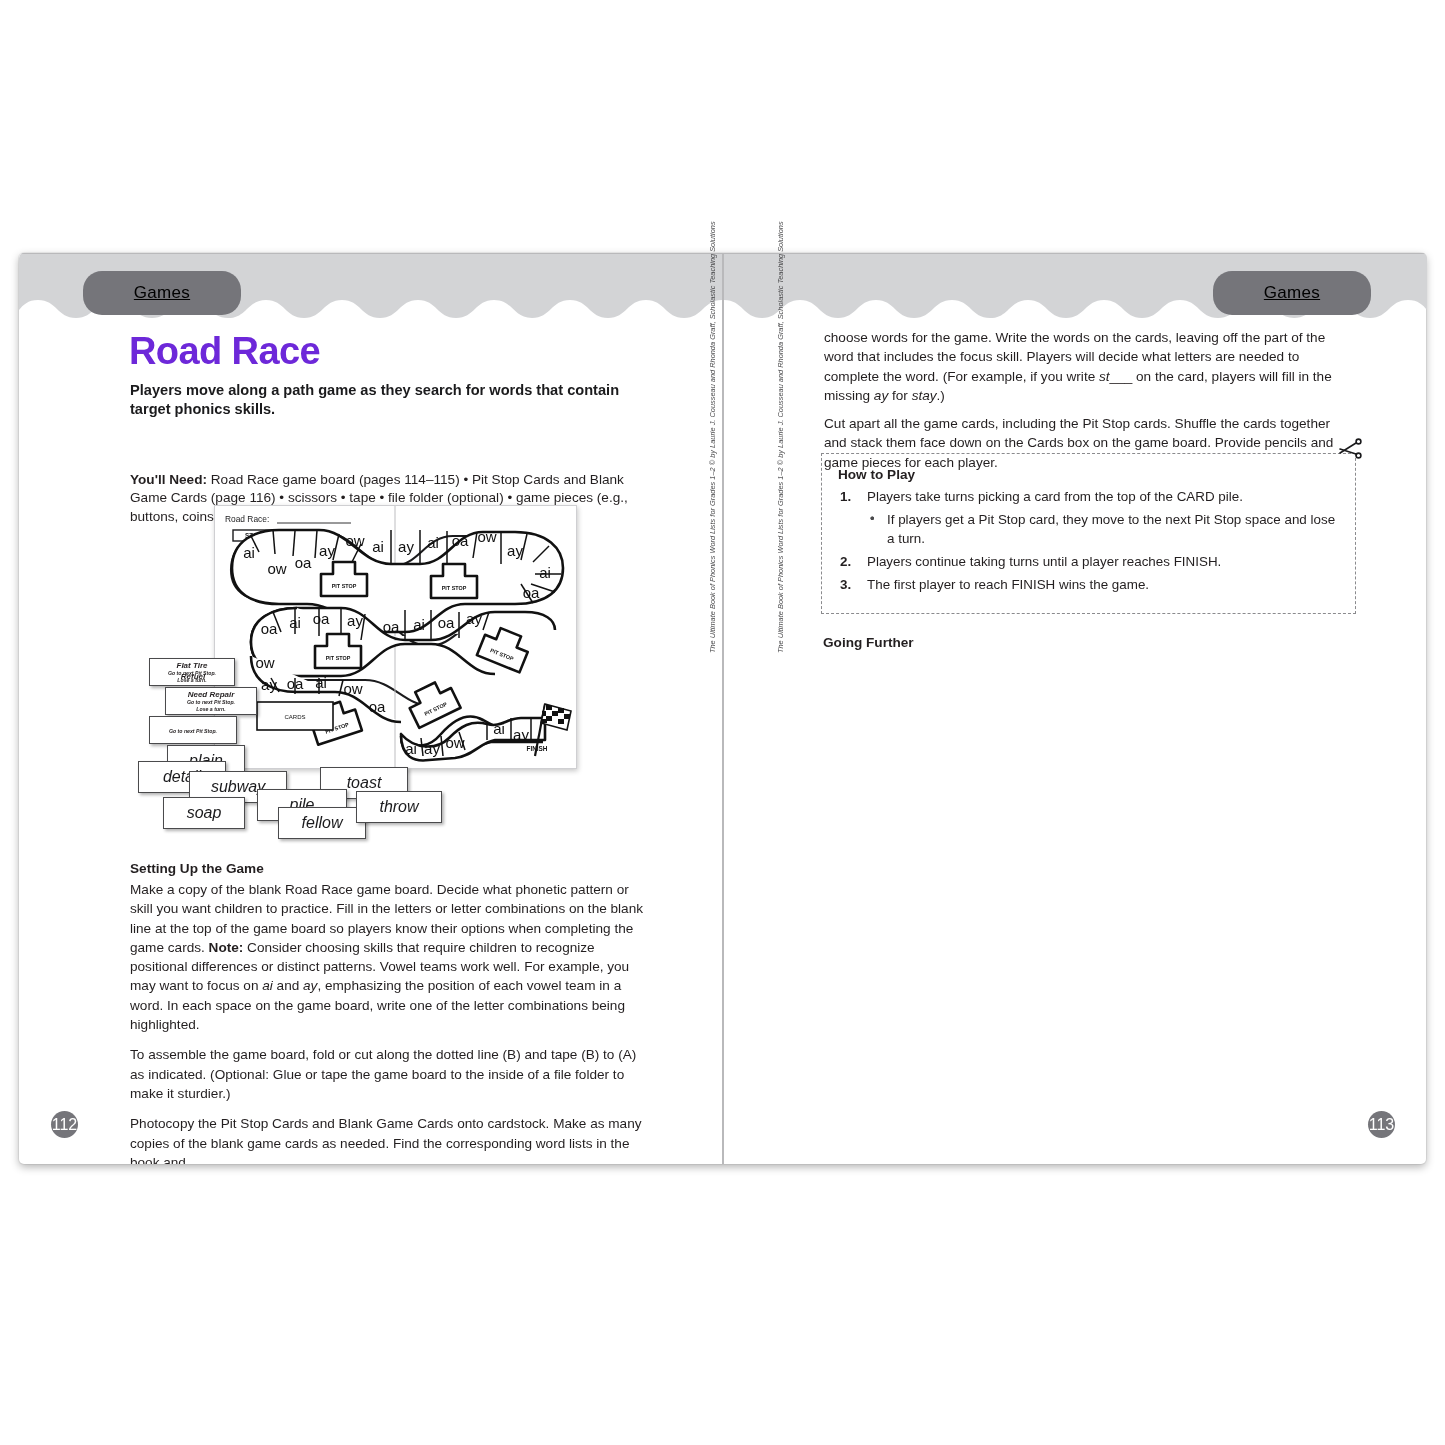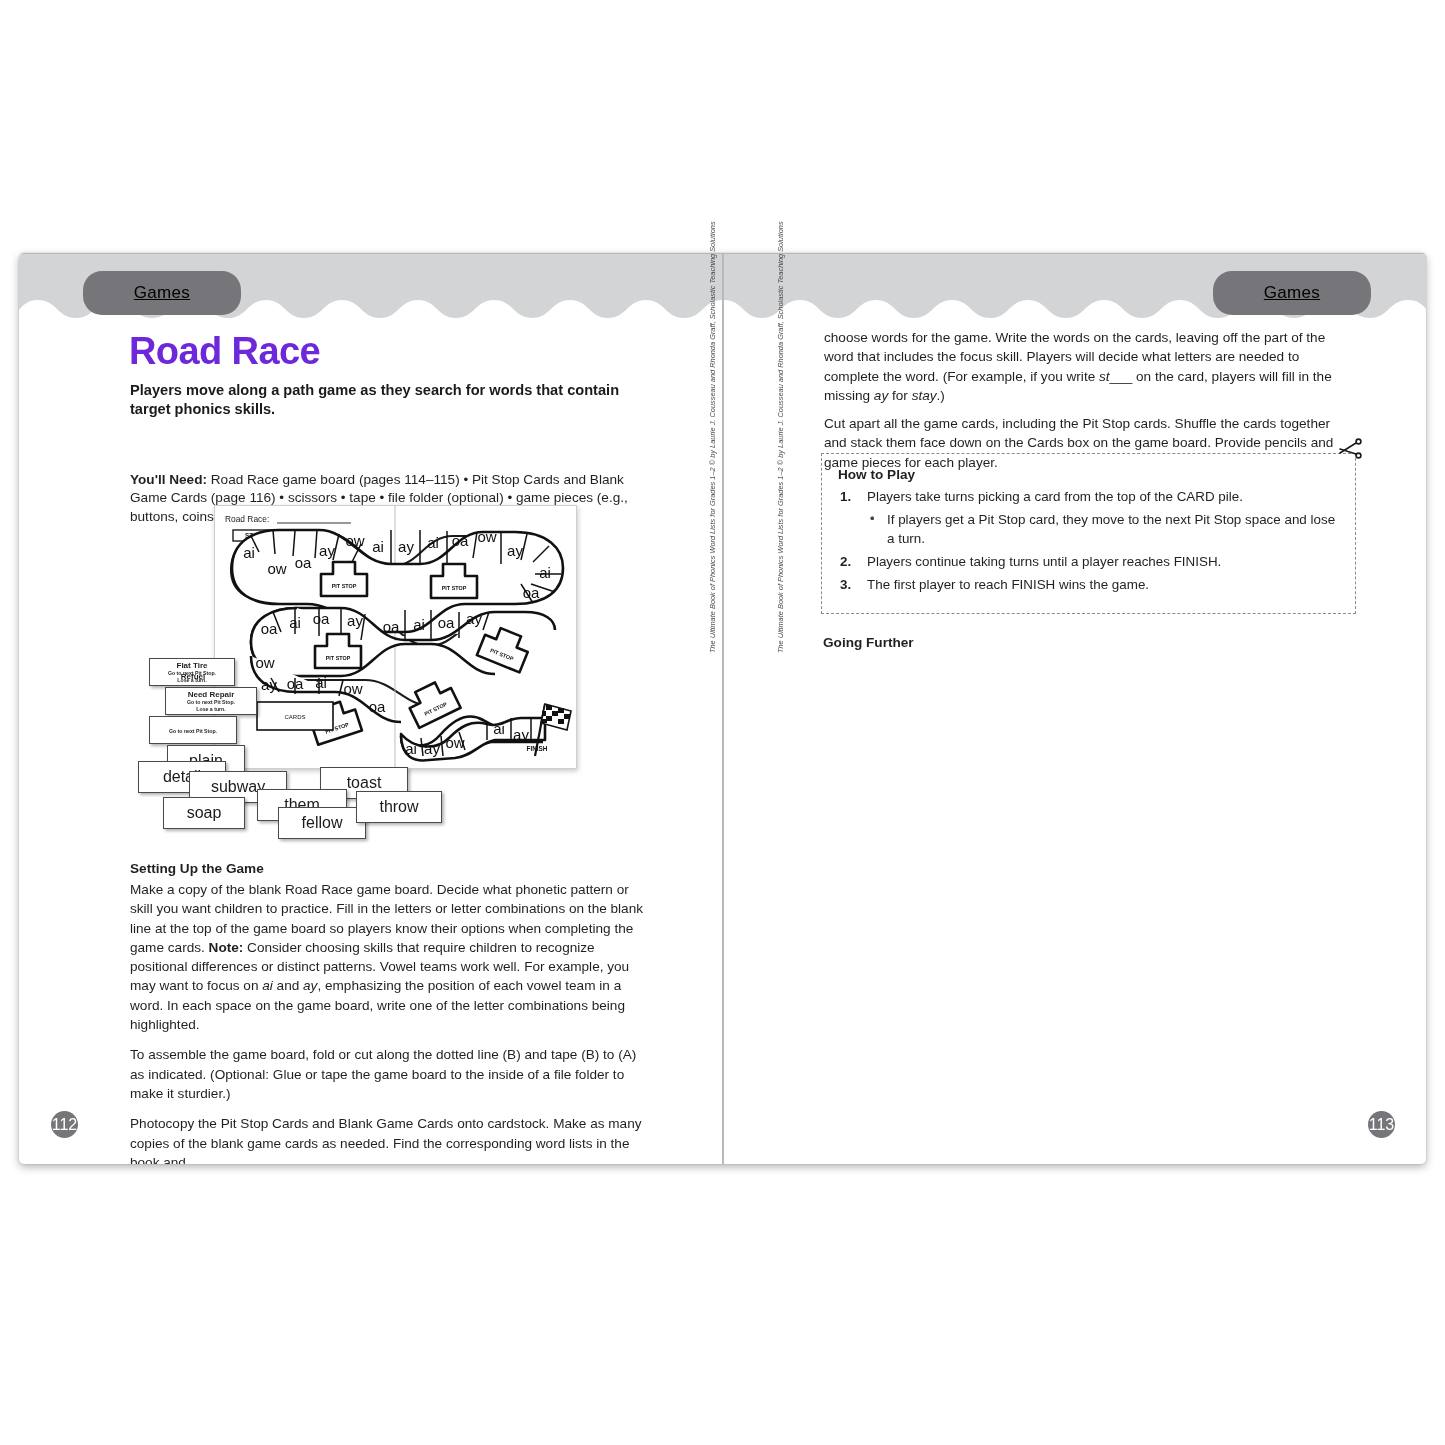--- a/index.html
+++ b/index.html
@@ -120,21 +120,21 @@
   
   .board{
     position:absolute;left:195px;top:252px;width:361px;height:262px;
     background:#ffffff;border:1px solid #cfcfd2;
     box-shadow:1px 2px 5px rgba(0,0,0,.22);
     overflow:visible;
   }
   .board svg{position:absolute;left:0;top:0;}
 
   
-  .cards-layer{position:absolute;left:0;top:0;width:703px;height:726px;pointer-events:none;}
+  .cards-layer{position:absolute;left:0;top:0;width:703px;height:726px;pointer-events:none;font-style:italic;}
   .card{
     position:absolute;background:#fff;border:1px solid #4a4a4c;
     box-shadow:2px 2px 3px rgba(0,0,0,.30);
     box-sizing:border-box;
     display:flex;flex-direction:column;align-items:center;justify-content:center;
     text-align:center;
   }
   .card .cname{font-size:8px;font-weight:bold;line-height:1.15;}
   .card .csub{font-size:5.2px;font-weight:bold;line-height:1.25;}
   .wcard{
@@ -408,21 +408,21 @@
         <div class="wcard" style="left:170px;top:518px;width:96px;height:30px;">
             <span>subway</span>
           </div>
         <div class="wcard" style="left:301px;top:514px;width:86px;height:30px;">
             <span>toast</span>
           </div>
         <div class="wcard" style="left:144px;top:544px;width:80px;height:30px;">
             <span>soap</span>
           </div>
         <div class="wcard" style="left:238px;top:536px;width:88px;height:30px;">
-            <span>them</span>
+            <span>pile</span>
           </div>
         <div class="wcard" style="left:259px;top:554px;width:86px;height:30px;">
             <span>fellow</span>
           </div>
         <div class="wcard" style="left:337px;top:538px;width:84px;height:30px;">
             <span>throw</span>
           </div>
       </div>
 
       <div class="leftbody">

